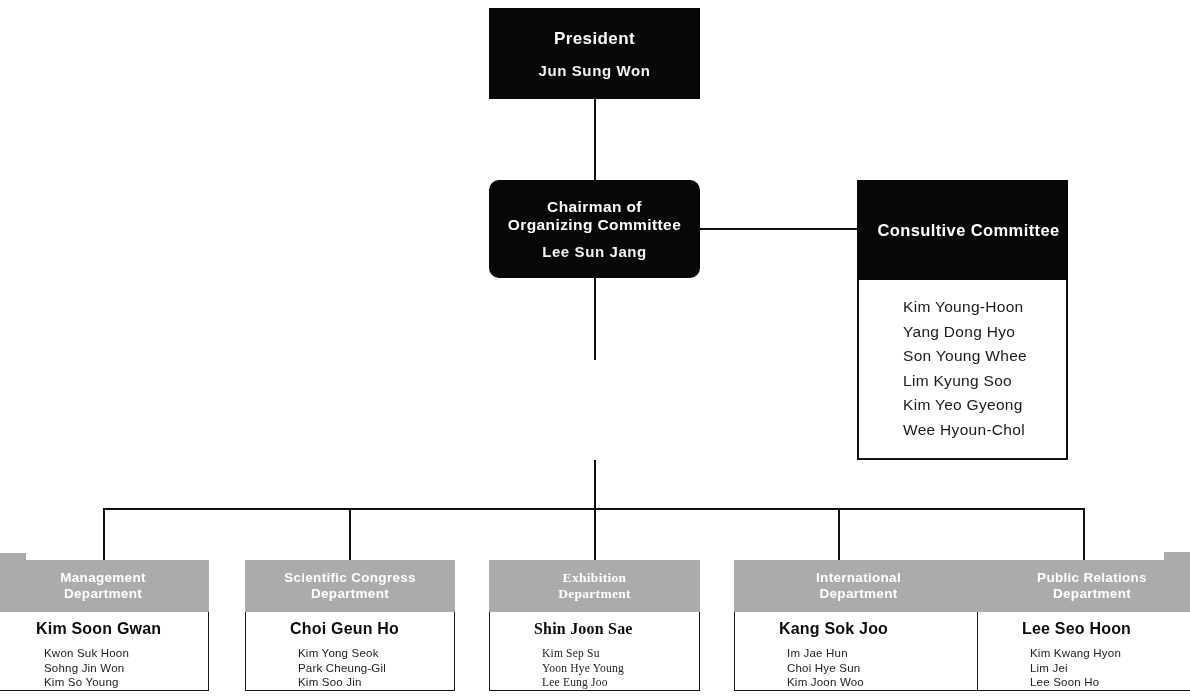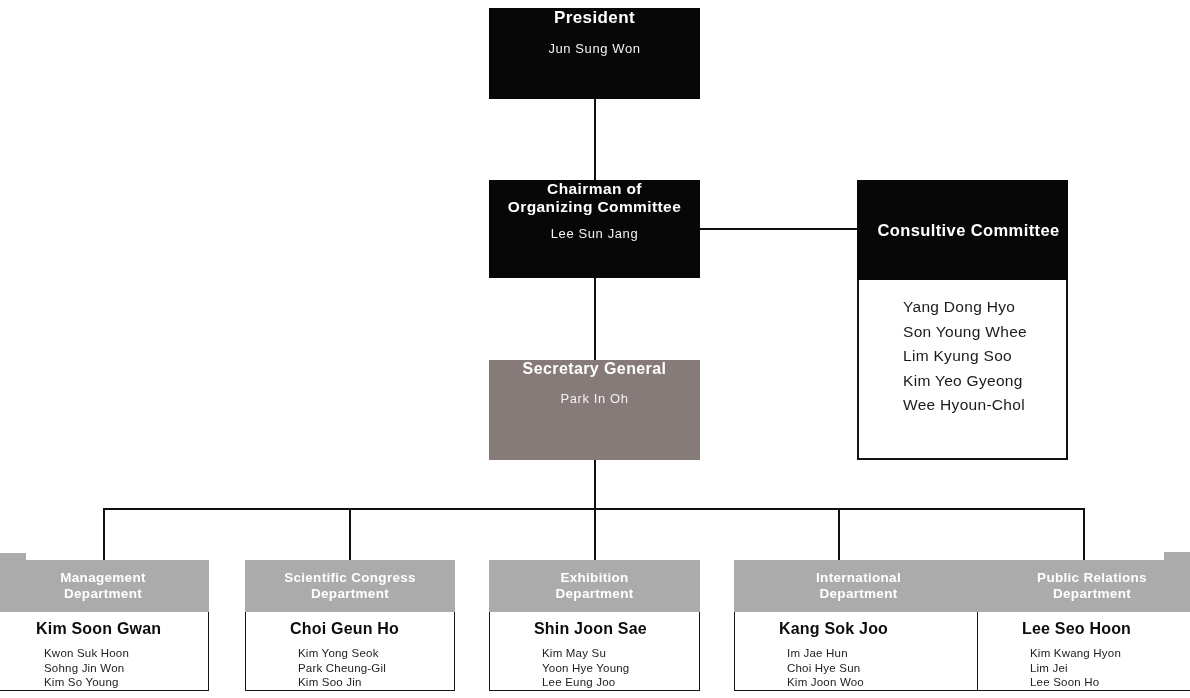--- a/index.html
+++ b/index.html
@@ -10,26 +10,26 @@
     -webkit-font-smoothing:antialiased;
   }
 
   
   .vline { position:absolute; width:2px; background:#101010; }
   .hline { position:absolute; height:2px; background:#101010; }
 
   
   .box-dark {
     position:absolute; box-sizing:border-box; background:#070707; color:#ffffff;
-    display:flex; flex-direction:column; align-items:center; 
+    display:flex; flex-direction:column; align-items:center; justify-content:center;
     text-align:center;
   }
   .box-title { font-size:17px; font-weight:bold; letter-spacing:0.4px; }
   .box-title.two-line { font-size:15.5px; line-height:1.18; }
-  .box-name { font-size:13px; font-weight:400; letter-spacing:0.6px; margin-top:13px; color:#f2f2f2; }
+  .box-name { font-size:15px; font-weight:700; letter-spacing:0.6px; margin-top:13px; color:#f2f2f2; }
 
   
   #secretary { background:#877b7a; }
 
   
   #consultive-header { display:flex; align-items:center; justify-content:center;padding-left:12px; }
   #consultive-header .box-title { font-size:16.5px; }
   #consultive-body {
     position:absolute; box-sizing:border-box; background:#ffffff;
     border:2px solid #131313; border-top:none;
@@ -74,45 +74,42 @@
   <div class="vline" style="left:103px; top:508px; height:52px;"></div>
   <div class="vline" style="left:349px; top:508px; height:52px;"></div>
   <div class="vline" style="left:838px; top:508px; height:52px;"></div>
   <div class="vline" style="left:1083px; top:508px; height:52px;"></div>
 
   <div class="box-dark" id="president" style="left:489px; top:8px; width:211px; height:91px;">
     <div class="box-title">President</div>
     <div class="box-name">Jun Sung Won</div>
   </div>
 
-  <div class="box-dark" id="chairman" style="left:489px; top:180px; width:211px; height:98px;">
+  <div class="box-dark" id="chairman" style="left:489px; top:180px; width:211px; height:98px;border-radius:10px;">
     <div class="box-title two-line">
       <div>Chairman of</div>
       <div>Organizing Committee</div>
     </div>
     <div class="box-name" style="margin-top:9px;">Lee Sun Jang</div>
   </div>
 
   <div class="box-dark" id="consultive-header" style="left:857px; top:180px; width:211px; height:100px;">
     <div class="box-title">Consultive Committee</div>
   </div>
   <div id="consultive-body" style="left:857px; top:280px; width:211px; height:180px;">
     <ul>
+      <li>Kim Young-Hoon</li>
       <li>Yang Dong Hyo</li>
       <li>Son Young Whee</li>
       <li>Lim Kyung Soo</li>
       <li>Kim Yeo Gyeong</li>
       <li>Wee Hyoun-Chol</li>
     </ul>
   </div>
 
-  <div class="box-dark" id="secretary" style="left:489px; top:360px; width:211px; height:100px;">
-    <div class="box-title" style="font-size:16px;">Secretary General</div>
-    <div class="box-name">Park In Oh</div>
-  </div>
 
   <div class="dept dept-0" style="left:-3px; top:560px; width:212px;">
     <div class="dept-header">
       <div>Management</div>
       <div>Department</div>
     </div>
     <div class="dept-body">
       <p class="dept-lead">Kim Soon Gwan</p>
       <ul>
         <li>Kwon Suk Hoon</li>
@@ -130,29 +127,29 @@
     <div class="dept-body">
       <p class="dept-lead">Choi Geun Ho</p>
       <ul>
         <li>Kim Yong Seok</li>
         <li>Park Cheung-Gil</li>
         <li>Kim Soo Jin</li>
       </ul>
     </div>
   </div>
 
-  <div class="dept" style="left:489px; top:560px; width:211px;">
+  <div class="dept" style="left:489px; top:560px; width:211px;font-family:Liberation Serif, serif;">
     <div class="dept-header">
       <div>Exhibition</div>
       <div>Department</div>
     </div>
     <div class="dept-body">
       <p class="dept-lead">Shin Joon Sae</p>
       <ul>
-        <li>Kim May Su</li>
+        <li>Kim Sep Su</li>
         <li>Yoon Hye Young</li>
         <li>Lee Eung Joo</li>
       </ul>
     </div>
   </div>
 
   <div class="dept" style="left:734px; top:560px; width:249px;">
     <div class="dept-header">
       <div>International</div>
       <div>Department</div>

